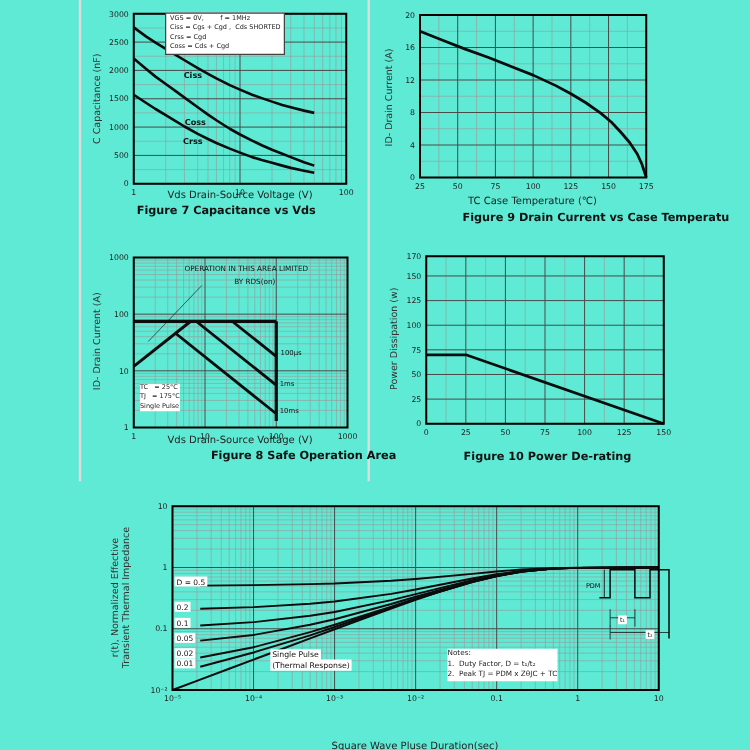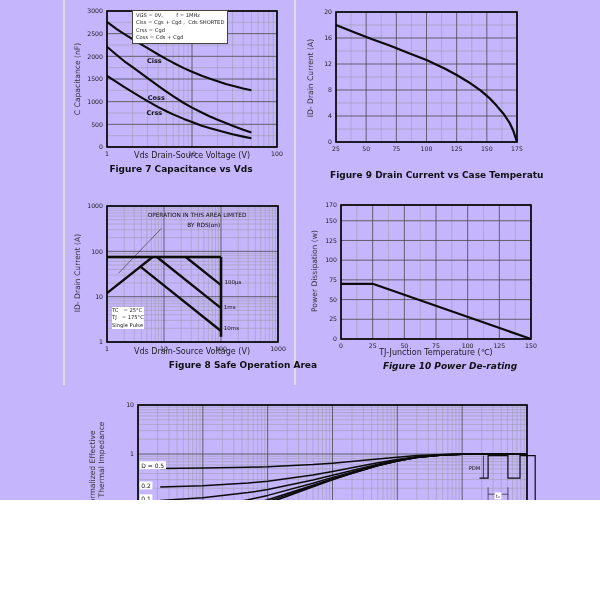--- a/index.html
+++ b/index.html
@@ -1,24 +1,24 @@
 <!DOCTYPE html>
 <html><head>
 <meta charset="utf-8">
 <style>
   html,body{margin:0;padding:0;background:#fff;}
   body{width:600px;height:600px;font-family:"DejaVu Sans","Liberation Sans",sans-serif;color:#222;}
-  .page{position:relative;width:600px;height:500px;background:#c4b5fd;overflow:hidden;}
+  .page{position:relative;width:600px;height:600px;background:#5eead4;overflow:hidden;}
   .chart{position:absolute;overflow:visible;}
   svg text{font-family:"DejaVu Sans","Liberation Sans",sans-serif;}
   .vlab{position:absolute;transform:translate(-50%,-50%) rotate(-90deg);white-space:nowrap;
         font-size:7.6px;color:#333;text-align:center;line-height:1.25;}
   .xlab{position:absolute;text-align:center;font-size:8px;color:#222;}
   .cap{position:absolute;text-align:center;font-size:9px;font-weight:bold;color:#111;}
-  .cap.clip{text-align:left;white-space:nowrap;overflow:hidden;}
+  .cap.clip{text-align:left;white-space:nowrap;overflow:hidden;margin-left:40px;}
   .box{position:absolute;background:#fff;font-size:5.2px;line-height:1.42;color:#222;}
   .box div{white-space:pre;}
   .legend{border:0.8px solid #444;padding:1px 3px;}
   .divider{position:absolute;width:1.5px;background:#dcdcdc;}
 </style>
 </head>
 <body>
 
 <div class="page">
 
@@ -125,20 +125,21 @@
         <text x="150.83333333333334" y="139" font-size="6.2" text-anchor="middle" fill="#222">150</text>
         <text x="181" y="139" font-size="6.2" text-anchor="middle" fill="#222">175</text>
         <text x="-4" y="132.2" font-size="6.2" text-anchor="end" fill="#222">0</text>
         <text x="-4" y="106.2" font-size="6.2" text-anchor="end" fill="#222">4</text>
         <text x="-4" y="80.2" font-size="6.2" text-anchor="end" fill="#222">8</text>
         <text x="-4" y="54.2" font-size="6.2" text-anchor="end" fill="#222">12</text>
         <text x="-4" y="28.2" font-size="6.2" text-anchor="end" fill="#222">16</text>
         <text x="-4" y="2.2" font-size="6.2" text-anchor="end" fill="#222">20</text>
       </g>
     </svg>
+  <div class="xlab" style="left:326px;top:156px;width:200px;">TC Case Temperature (℃)</div>
   <div class="cap clip" style="left:330px;top:170px;width:215px;">Figure 9 Drain Current vs Case Temperatu</div>
 
   <div class="vlab" style="left:78px;top:273px;">ID- Drain Current (A)</div>
   <svg class="chart" style="left:75px;top:200px;" width="217" height="156">
       <g transform="translate(32,6)">
         <line x1="17.158709752846928" y1="0" x2="17.158709752846928" y2="136" stroke="#9a9a9a" stroke-width="0.5"></line>
         <line x1="27.19591151902076" y1="0" x2="27.19591151902076" y2="136" stroke="#9a9a9a" stroke-width="0.5"></line>
         <line x1="34.317419505693856" y1="0" x2="34.317419505693856" y2="136" stroke="#9a9a9a" stroke-width="0.5"></line>
         <line x1="39.841290247153076" y1="0" x2="39.841290247153076" y2="136" stroke="#9a9a9a" stroke-width="0.5"></line>
         <line x1="44.35462127186769" y1="0" x2="44.35462127186769" y2="136" stroke="#9a9a9a" stroke-width="0.5"></line>
@@ -260,22 +261,21 @@
         <text x="-4" y="136.2" font-size="6.2" text-anchor="end" fill="#222">0</text>
         <text x="-4" y="116.49411764705883" font-size="6.2" text-anchor="end" fill="#222">25</text>
         <text x="-4" y="96.78823529411765" font-size="6.2" text-anchor="end" fill="#222">50</text>
         <text x="-4" y="77.08235294117647" font-size="6.2" text-anchor="end" fill="#222">75</text>
         <text x="-4" y="57.37647058823529" font-size="6.2" text-anchor="end" fill="#222">100</text>
         <text x="-4" y="37.67058823529412" font-size="6.2" text-anchor="end" fill="#222">125</text>
         <text x="-4" y="17.96470588235294" font-size="6.2" text-anchor="end" fill="#222">150</text>
         <text x="-4" y="2.2" font-size="6.2" text-anchor="end" fill="#222">170</text>
       </g>
     </svg>
-  <div class="xlab" style="left:336px;top:348px;width:200px;">TJ-Junction Temperature (℃)</div>
-  <div class="cap" style="left:330px;top:361px;width:240px;font-style:italic;">Figure 10 Power De-rating</div>
+  <div class="cap" style="left:318px;top:361px;width:240px;">Figure 10 Power De-rating</div>
 
   <div class="vlab" style="left:97px;top:478px;">
     <span style="display:block;">r(t), Normalized Effective</span>
     <span style="display:block;">Transient Thermal Impedance</span>
   </div>
   <svg class="chart" style="left:106px;top:399px;" width="435" height="167">
       <g transform="translate(32,6)">
         <line x1="19.516778052214786" y1="0" x2="19.516778052214786" y2="147" stroke="#9a9a9a" stroke-width="0.5"></line>
         <line x1="30.933361347658128" y1="0" x2="30.933361347658128" y2="147" stroke="#9a9a9a" stroke-width="0.5"></line>
         <line x1="39.03355610442957" y1="0" x2="39.03355610442957" y2="147" stroke="#9a9a9a" stroke-width="0.5"></line>

